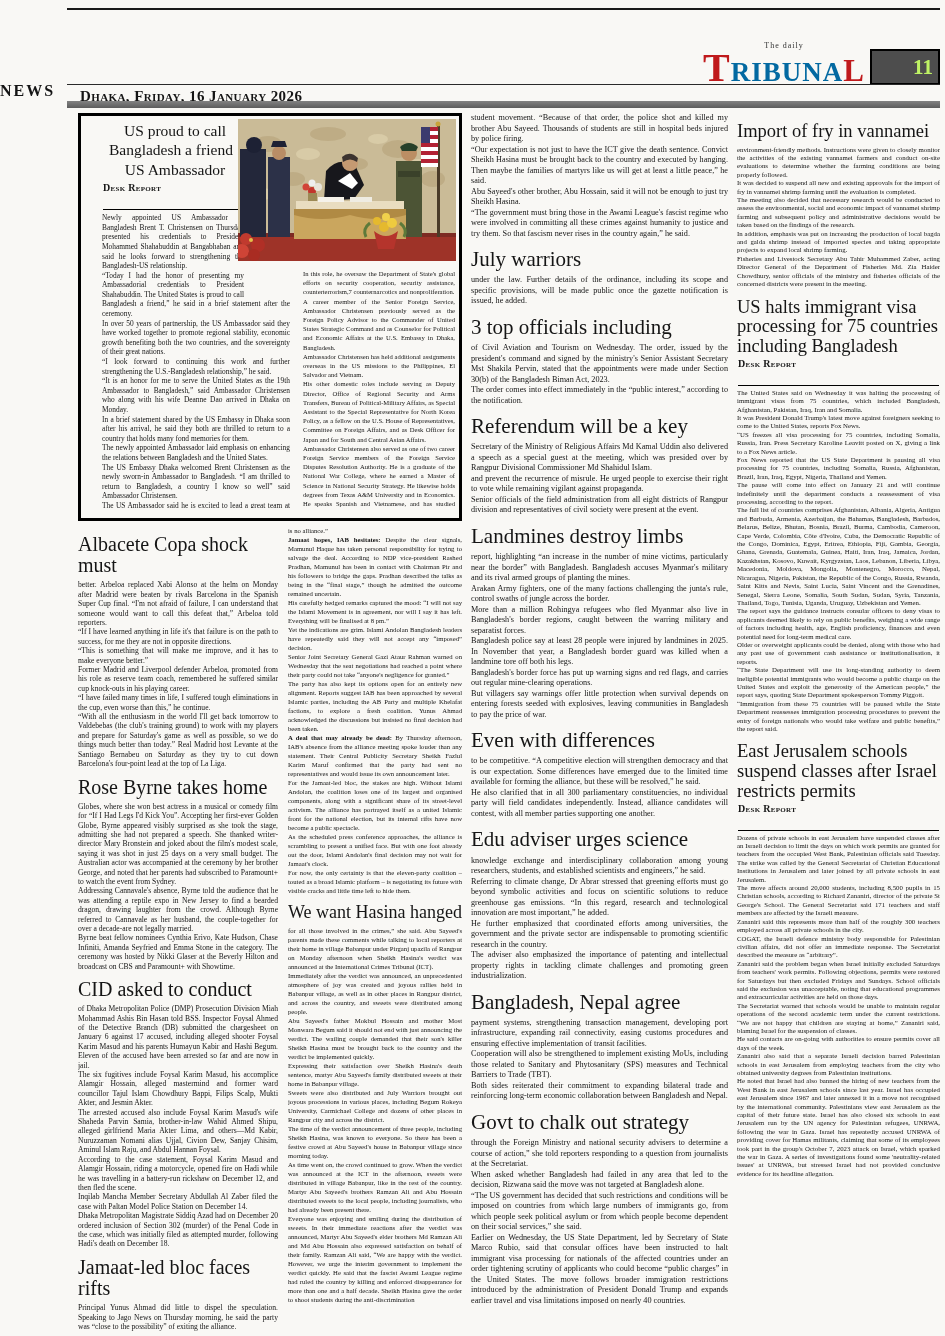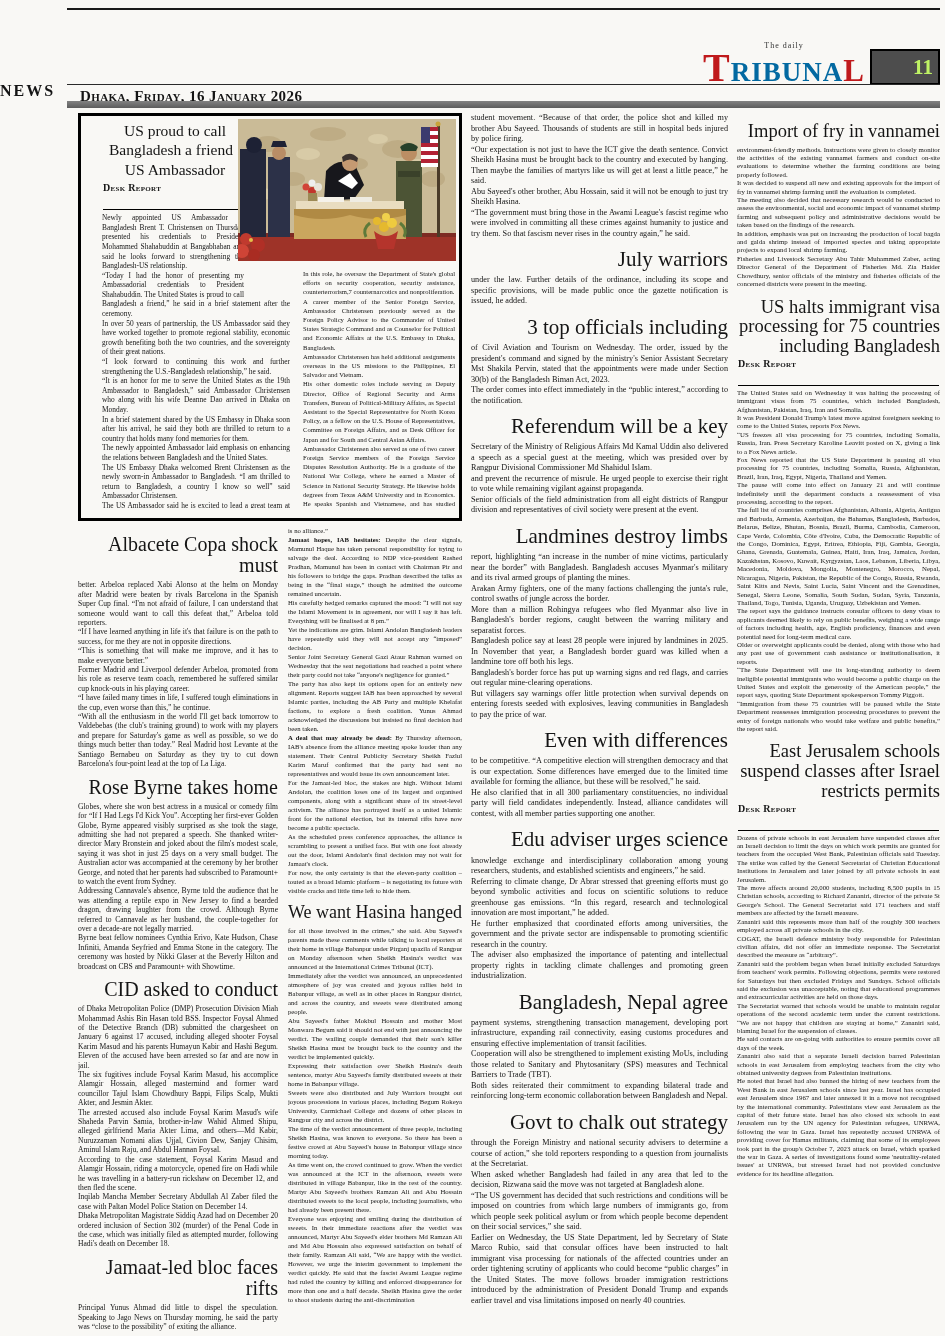--- a/index.html
+++ b/index.html
@@ -36,21 +36,21 @@
   .photo{position:absolute;top:3px;right:3px;width:218px;height:142px;overflow:hidden;}
   .photo svg{display:block;}
   .lead-right{position:absolute;left:222px;top:153px;width:152px;height:240px;overflow:hidden;
               font-size:6.6px;line-height:9.2px;}
   .twocol{display:flex;gap:10px;}
   .col{overflow:hidden;}
   .col1{flex:0 0 200px;font-size:7.6px;line-height:9.4px;}
   .col2{flex:0 0 174px;font-size:6.7px;line-height:9.0px;}
   .col3{flex:0 0 257px;font-size:8.2px;line-height:10.5px;}
   .col4{flex:0 0 203px;font-size:6.8px;line-height:8.4px;}
-  .jh{font-weight:400;text-align:right;line-height:1.06;}
+  .jh{font-weight:400;text-align:left;line-height:1.06;}
   .h-col1{font-size:20px;margin:8px 0 4px;}
   .h-col2{font-size:18px;margin:8px 0 4px;}
   .h-col3{font-size:21px;margin:9px 0 5px;}
   .h-col4{font-size:18.5px;margin:9px 0 4px;}
   .bp{margin:0;text-align:justify;}
   .bp b{font-weight:bold;}
 </style>
 </head>
 <body>
 

